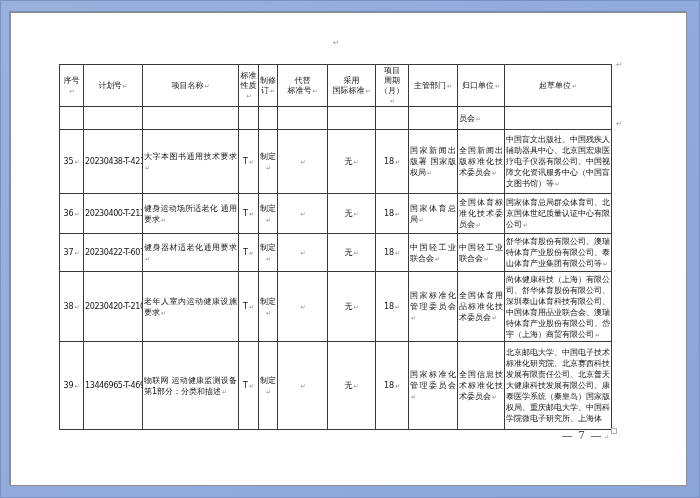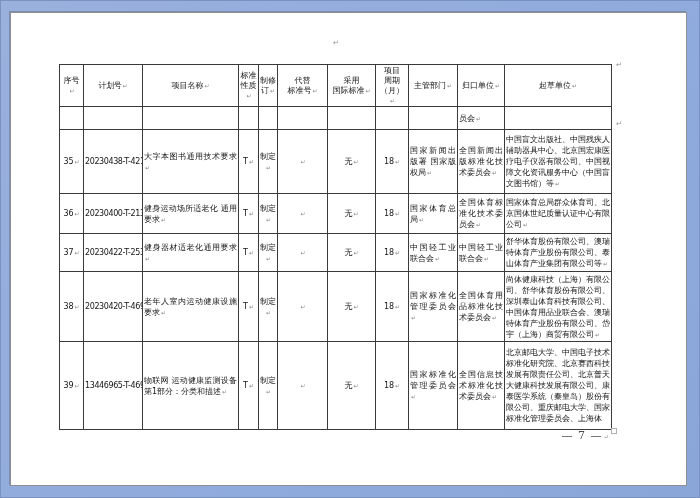--- a/index.html
+++ b/index.html
@@ -171,34 +171,34 @@
           <td class="c-rev">制定<span class="mk">↵</span></td>
           <td class="c-repl"><span class="mk">↵</span></td>
           <td class="c-intl">无<span class="mk">↵</span></td>
           <td class="c-period">18<span class="mk">↵</span></td>
           <td class="c-dept">国家体育总局<span class="mk">↵</span></td>
           <td class="c-org">全国体育标准化技术委员会<span class="mk">↵</span></td>
           <td class="c-draft">国家体育总局群众体育司、北京国体世纪质量认证中心有限公司<span class="mk">↵</span></td>
         </tr>
         <tr>
           <td class="c-seq">37<span class="mk">↵</span></td>
-          <td class="c-plan">20230422-T-253</td>
+          <td class="c-plan">20230422-T-607</td>
           <td class="c-name">健身器材适老化通用要求<span class="mk">↵</span></td>
           <td class="c-nature">T<span class="mk">↵</span></td>
           <td class="c-rev">制定<span class="mk">↵</span></td>
           <td class="c-repl"><span class="mk">↵</span></td>
           <td class="c-intl">无<span class="mk">↵</span></td>
           <td class="c-period">18<span class="mk">↵</span></td>
           <td class="c-dept">中国轻工业联合会<span class="mk">↵</span></td>
           <td class="c-org">中国轻工业联合会<span class="mk">↵</span></td>
           <td class="c-draft">舒华体育股份有限公司、澳瑞特体育产业股份有限公司、泰山体育产业集团有限公司等<span class="mk">↵</span></td>
         </tr>
         <tr>
           <td class="c-seq">38<span class="mk">↵</span></td>
-          <td class="c-plan">20230420-T-469</td>
+          <td class="c-plan">20230420-T-210</td>
           <td class="c-name">老年人室内运动健康设施要求<span class="mk">↵</span></td>
           <td class="c-nature">T<span class="mk">↵</span></td>
           <td class="c-rev">制定<span class="mk">↵</span></td>
           <td class="c-repl"><span class="mk">↵</span></td>
           <td class="c-intl">无<span class="mk">↵</span></td>
           <td class="c-period">18<span class="mk">↵</span></td>
           <td class="c-dept">国家标准化管理委员会<span class="mk">↵</span></td>
           <td class="c-org">全国体育用品标准化技术委员会<span class="mk">↵</span></td>
           <td class="c-draft">尚体健康科技（上海）有限公司、舒华体育股份有限公司、深圳泰山体育科技有限公司、中国体育用品业联合会、澳瑞特体育产业股份有限公司、岱宇（上海）商贸有限公司<span class="mk">↵</span></td>
         </tr>
@@ -206,21 +206,21 @@
           <td class="c-seq">39<span class="mk">↵</span></td>
           <td class="c-plan">13446965-T-469</td>
           <td class="c-name">物联网 运动健康监测设备 第1部分：分类和描述<span class="mk">↵</span></td>
           <td class="c-nature">T<span class="mk">↵</span></td>
           <td class="c-rev">制定<span class="mk">↵</span></td>
           <td class="c-repl"><span class="mk">↵</span></td>
           <td class="c-intl">无<span class="mk">↵</span></td>
           <td class="c-period">18<span class="mk">↵</span></td>
           <td class="c-dept">国家标准化管理委员会<span class="mk">↵</span></td>
           <td class="c-org">全国信息技术标准化技术委员会<span class="mk">↵</span></td>
-          <td class="c-draft">北京邮电大学、中国电子技术标准化研究院、北京赛西科技发展有限责任公司、北京普天大健康科技发展有限公司、康泰医学系统（秦皇岛）股份有限公司、重庆邮电大学、国家标准化管理委员会、上海体</td>
+          <td class="c-draft">北京邮电大学、中国电子技术标准化研究院、北京赛西科技发展有限责任公司、北京普天大健康科技发展有限公司、康泰医学系统（秦皇岛）国家版权局、重庆邮电大学、中国科学院微电子研究所、上海体</td>
         </tr>
       </tbody>
   </table>
 
   <div class="page-number">
     <span>— 7 —</span><span class="mk">↵</span><span class="anchor-box"></span>
   </div>
 
 </div>
 

